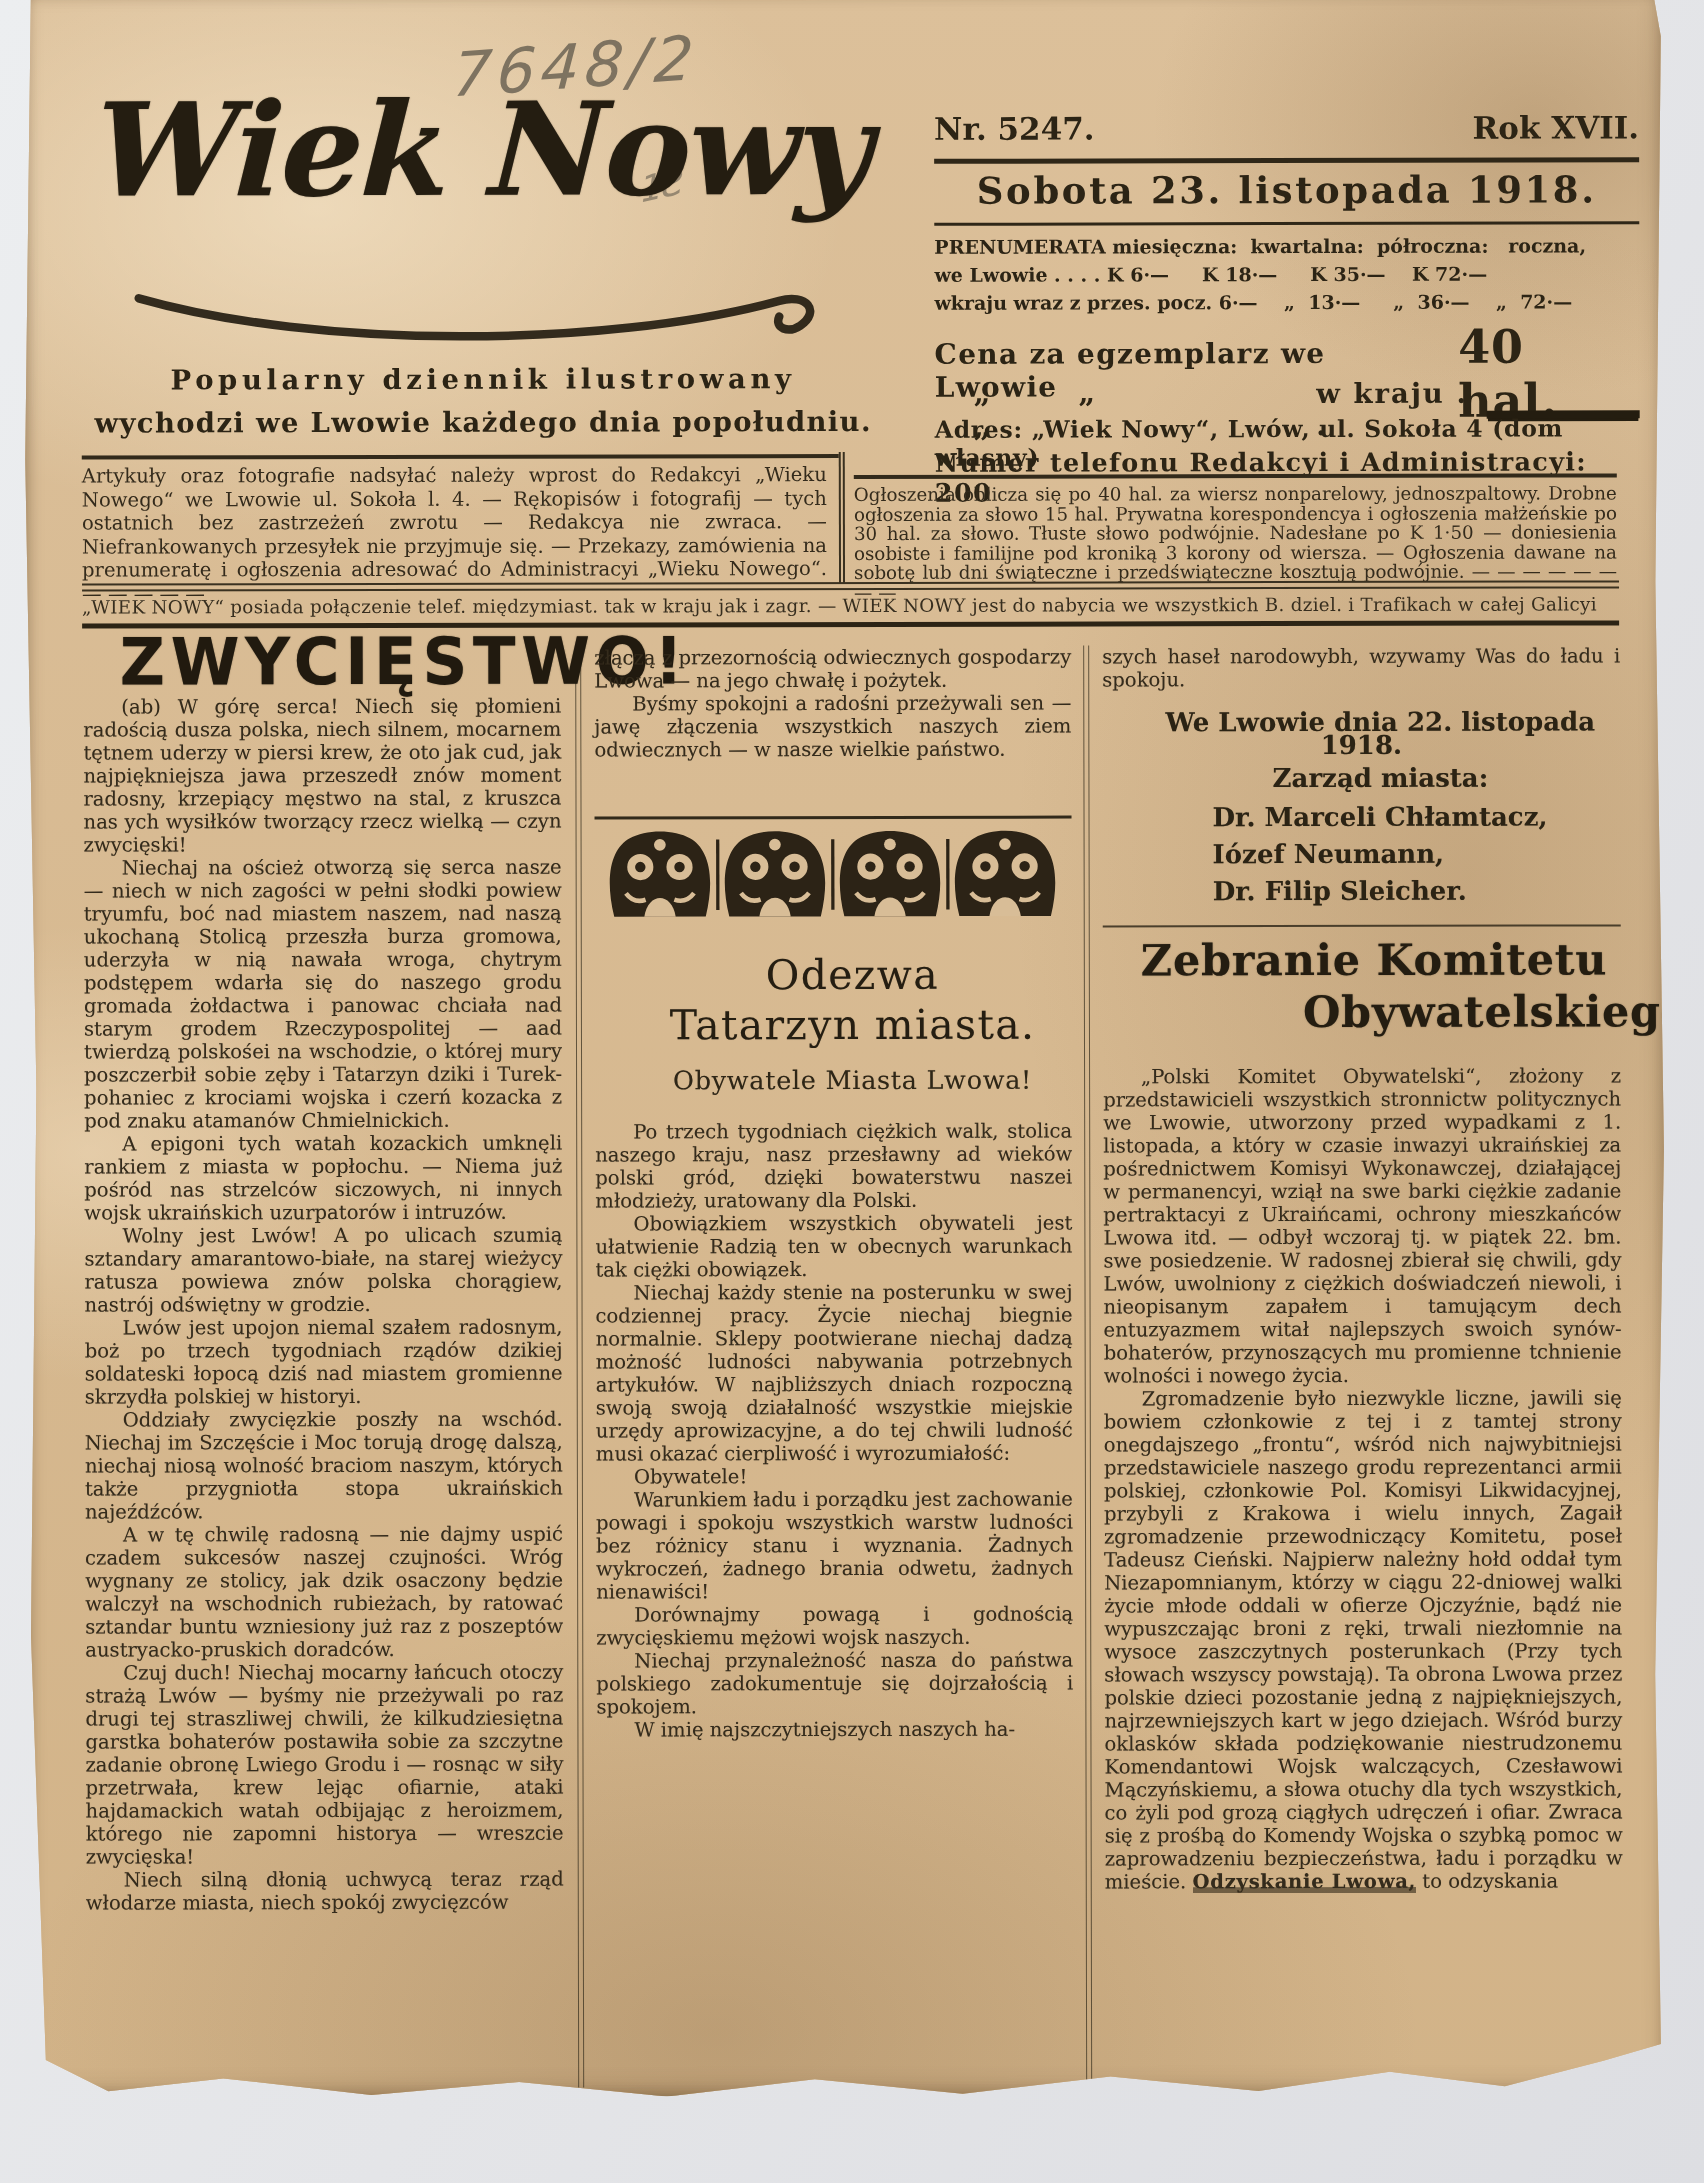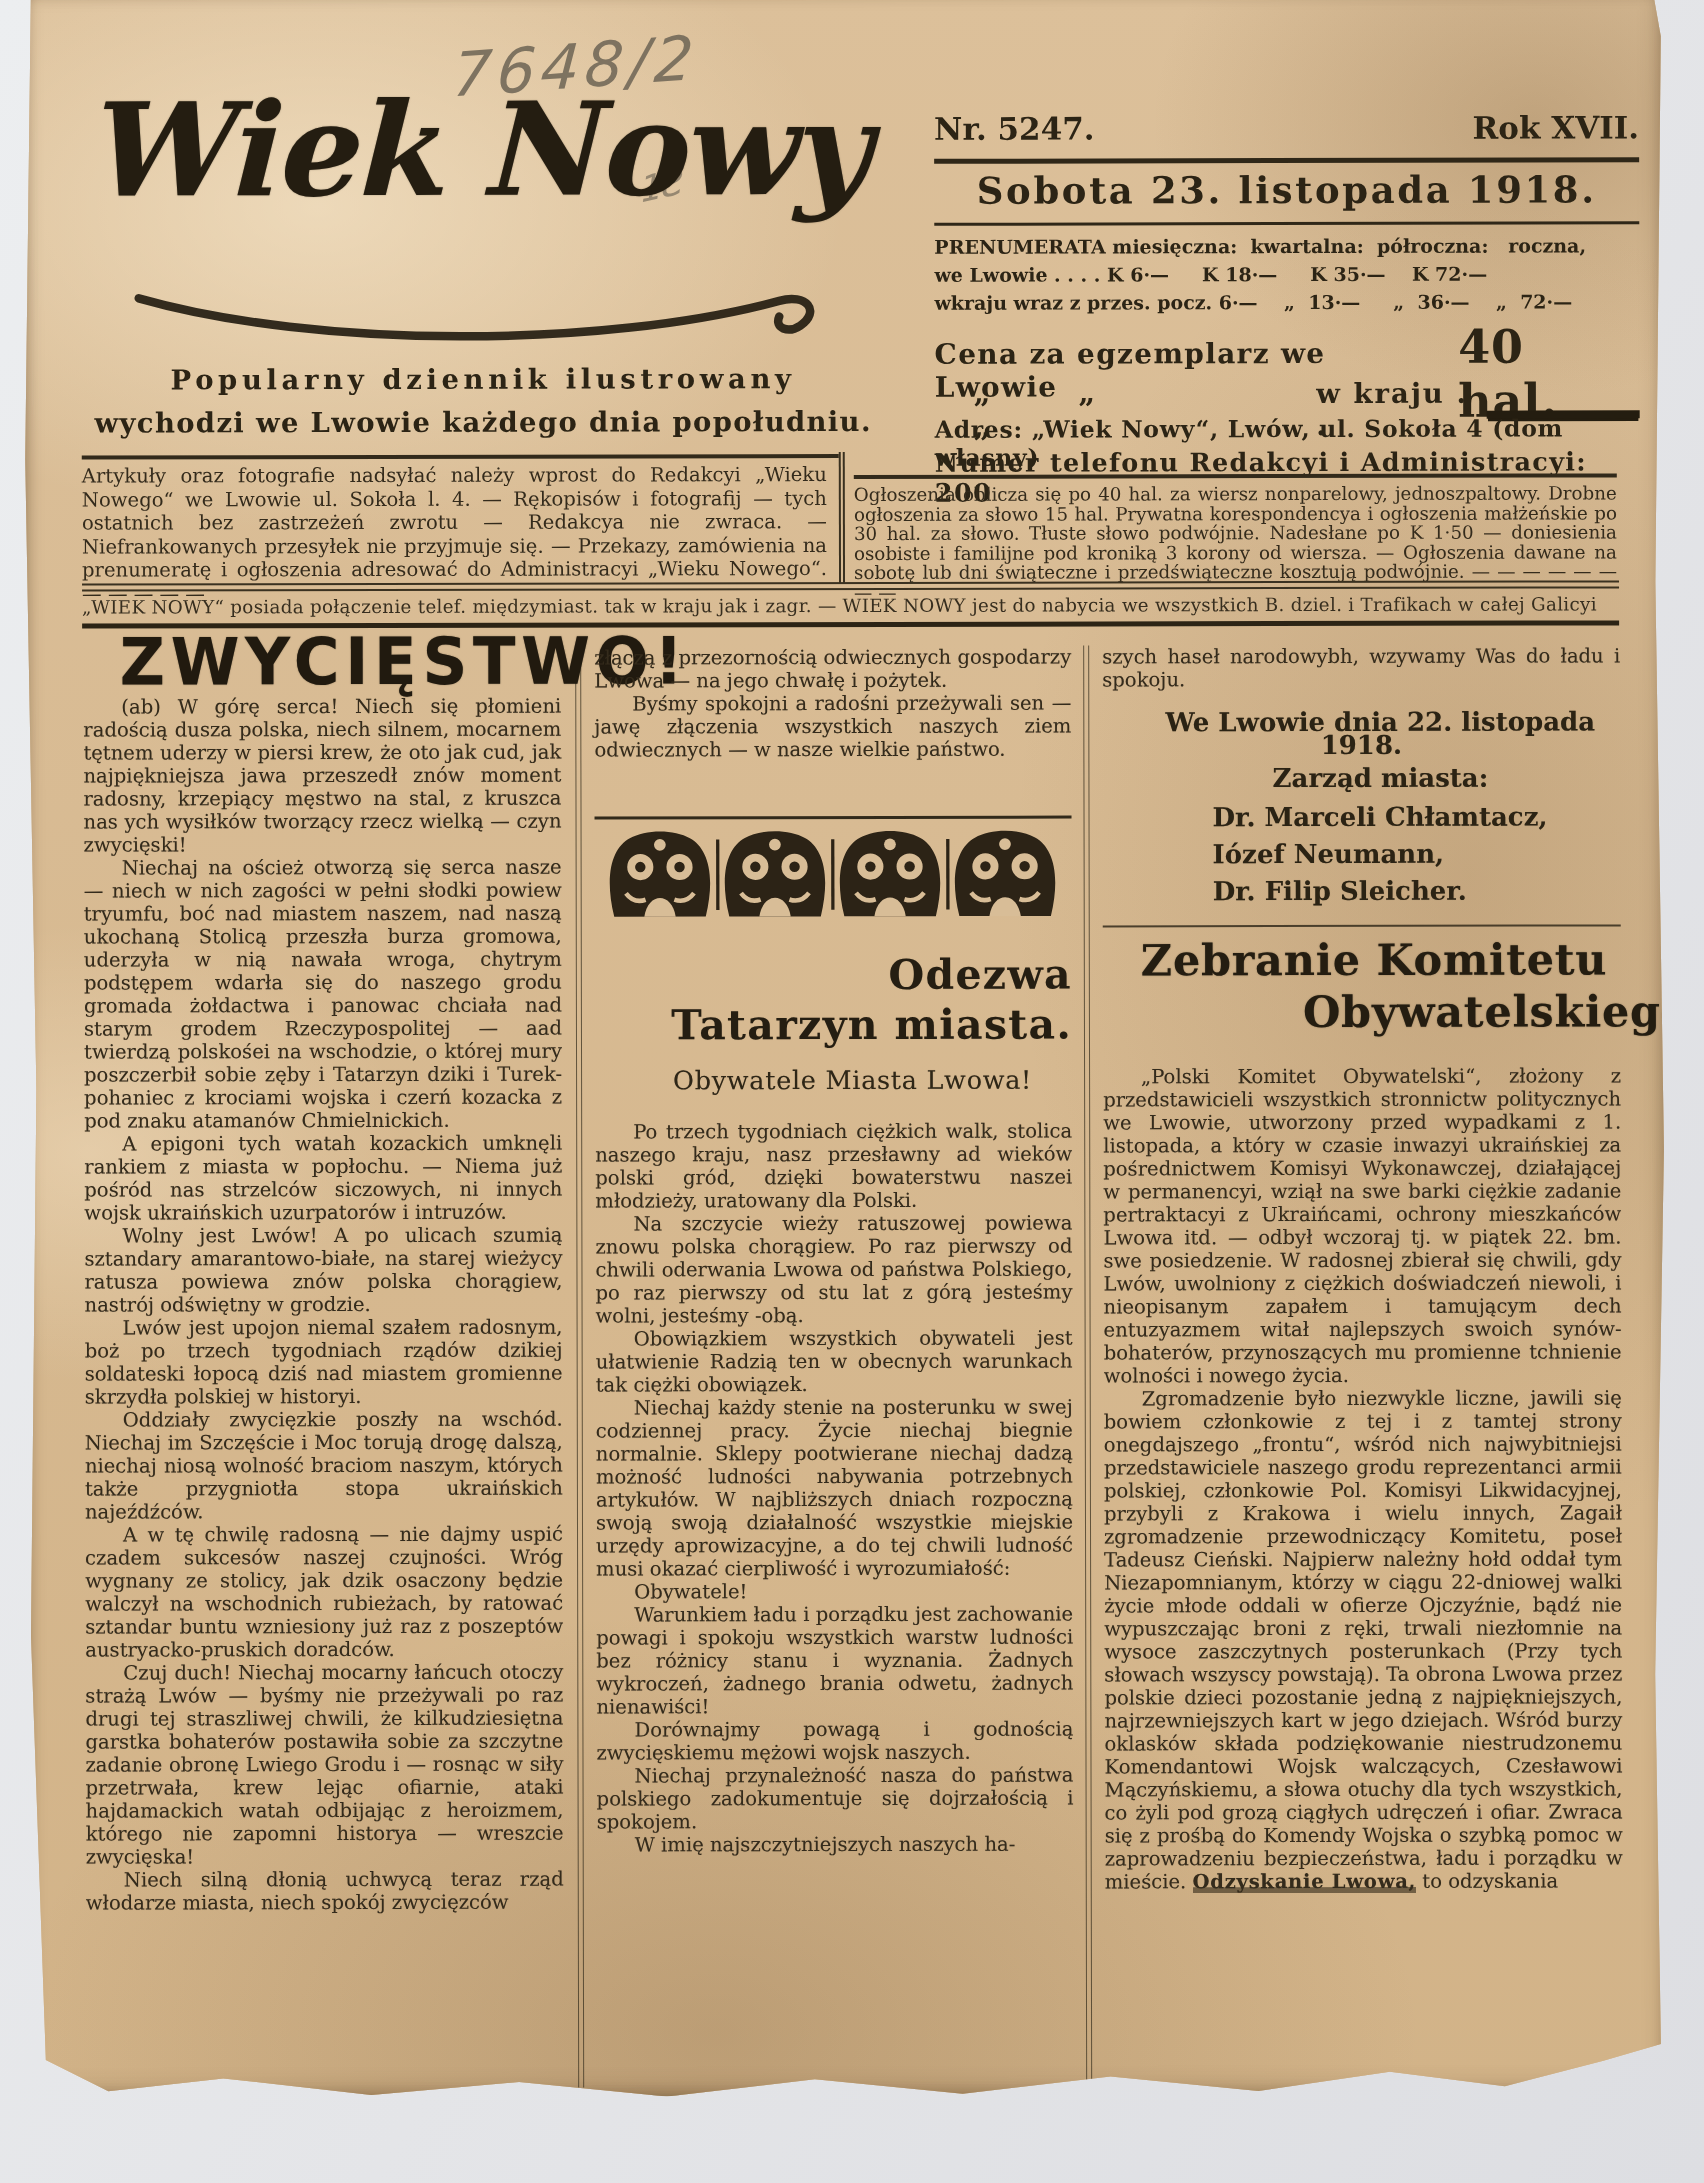--- a/index.html
+++ b/index.html
@@ -87,21 +87,21 @@
   .vdiv-col{top:650px;width:5.9px;height:1441px;
             border-left:1.3px solid rgba(58,49,32,.75);border-right:1.3px solid rgba(58,49,32,.75);}
   .vd1{left:552px}.vd2{left:1060px}
 
   .h-zwy{font-family:"DejaVu Sans",sans-serif;font-weight:800;font-size:65px;
          letter-spacing:5.9px;color:#211a0f;text-indent:0;margin:2.6px 0 22px 0;
          transform:scaleX(.96);transform-origin:left;text-shadow:0 0 1.3px rgba(30,23,11,.55);}
   .orn-band{margin:55px 0 31px 0;}
   .orn-rule{height:3.3px;background:#322a1b;margin-bottom:10.5px;}
   .orn-svg{display:block;margin:0 auto;}
-  .h-ode{font-weight:bold;font-size:41px;line-height:50px;text-align:right;text-indent:0;
+  .h-ode{font-weight:normal;font-size:41px;line-height:50px;text-align:center;text-indent:0;
          color:#251e12;letter-spacing:1.3px;}
   .sub-ode{font-size:25.5px;text-align:center;text-indent:0;margin-top:19.6px;color:#2e2617;letter-spacing:0.7px;}
   .gap-par{margin-top:27.5px;}
 
   .cont3 p{text-indent:0;}
   .date3{font-weight:bold;font-size:26px;text-align:center;text-indent:0;margin-top:19.6px;color:#2b2314;}
   .board3{font-weight:bold;font-size:26px;text-align:center;text-indent:0;margin-top:10.5px;color:#2b2314;}
   .sigs{margin-top:9.2px;padding-left:110px;}
   .sig{font-weight:bold;font-size:26px;line-height:37px;color:#2b2314;}
   .rule3{height:2.6px;background:rgba(50,42,27,.85);margin:14.4px 0 6.5px 0;}
@@ -210,21 +210,20 @@
           <rect x="342" y="14" width="5" height="108" fill="#2c2316"></rect>
           <rect x="518" y="14" width="5" height="108" fill="#2c2316"></rect>
         </svg>
       </div>
 
       <p class="h-ode">Odezwa</p>
       <p class="h-ode">Tatarzyn miasta.</p>
       <p class="sub-ode">Obywatele Miasta Lwowa!</p>
       <div class="gap-par">
           <p class="">Po trzech tygodniach ciężkich walk, stolica naszego kraju, nasz przesławny ad wieków polski gród, dzięki bowaterstwu naszei młodzieży, uratowany dla Polski.</p>
-          <p class="">Na szczycie wieży ratuszowej powiewa znowu polska chorągiew. Po raz pierwszy od chwili oderwania Lwowa od państwa Polskiego, po raz pierwszy od stu lat z górą jesteśmy wolni, jesteśmy -obą.</p>
           <p class="">Obowiązkiem wszystkich obywateli jest ułatwienie Radzią ten w obecnych warunkach tak ciężki obowiązek.</p>
           <p class="">Niechaj każdy stenie na posterunku w swej codziennej pracy. Życie niechaj biegnie normalnie. Sklepy pootwierane niechaj dadzą możność ludności nabywania potrzebnych artykułów. W najbliższych dniach rozpoczną swoją swoją działalność wszystkie miejskie urzędy aprowizacyjne, a do tej chwili ludność musi okazać cierpliwość i wyrozumiałość:</p>
           <p class="">Obywatele!</p>
           <p class="">Warunkiem ładu i porządku jest zachowanie powagi i spokoju wszystkich warstw ludności bez różnicy stanu i wyznania. Żadnych wykroczeń, żadnego brania odwetu, żadnych nienawiści!</p>
           <p class="">Dorównajmy powagą i godnością zwycięskiemu mężowi wojsk naszych.</p>
           <p class="">Niechaj przynależność nasza do państwa polskiego zadokumentuje się dojrzałością i spokojem.</p>
           <p class="">W imię najszczytniejszych naszych ha-</p>
         </div>
     </div>
 

